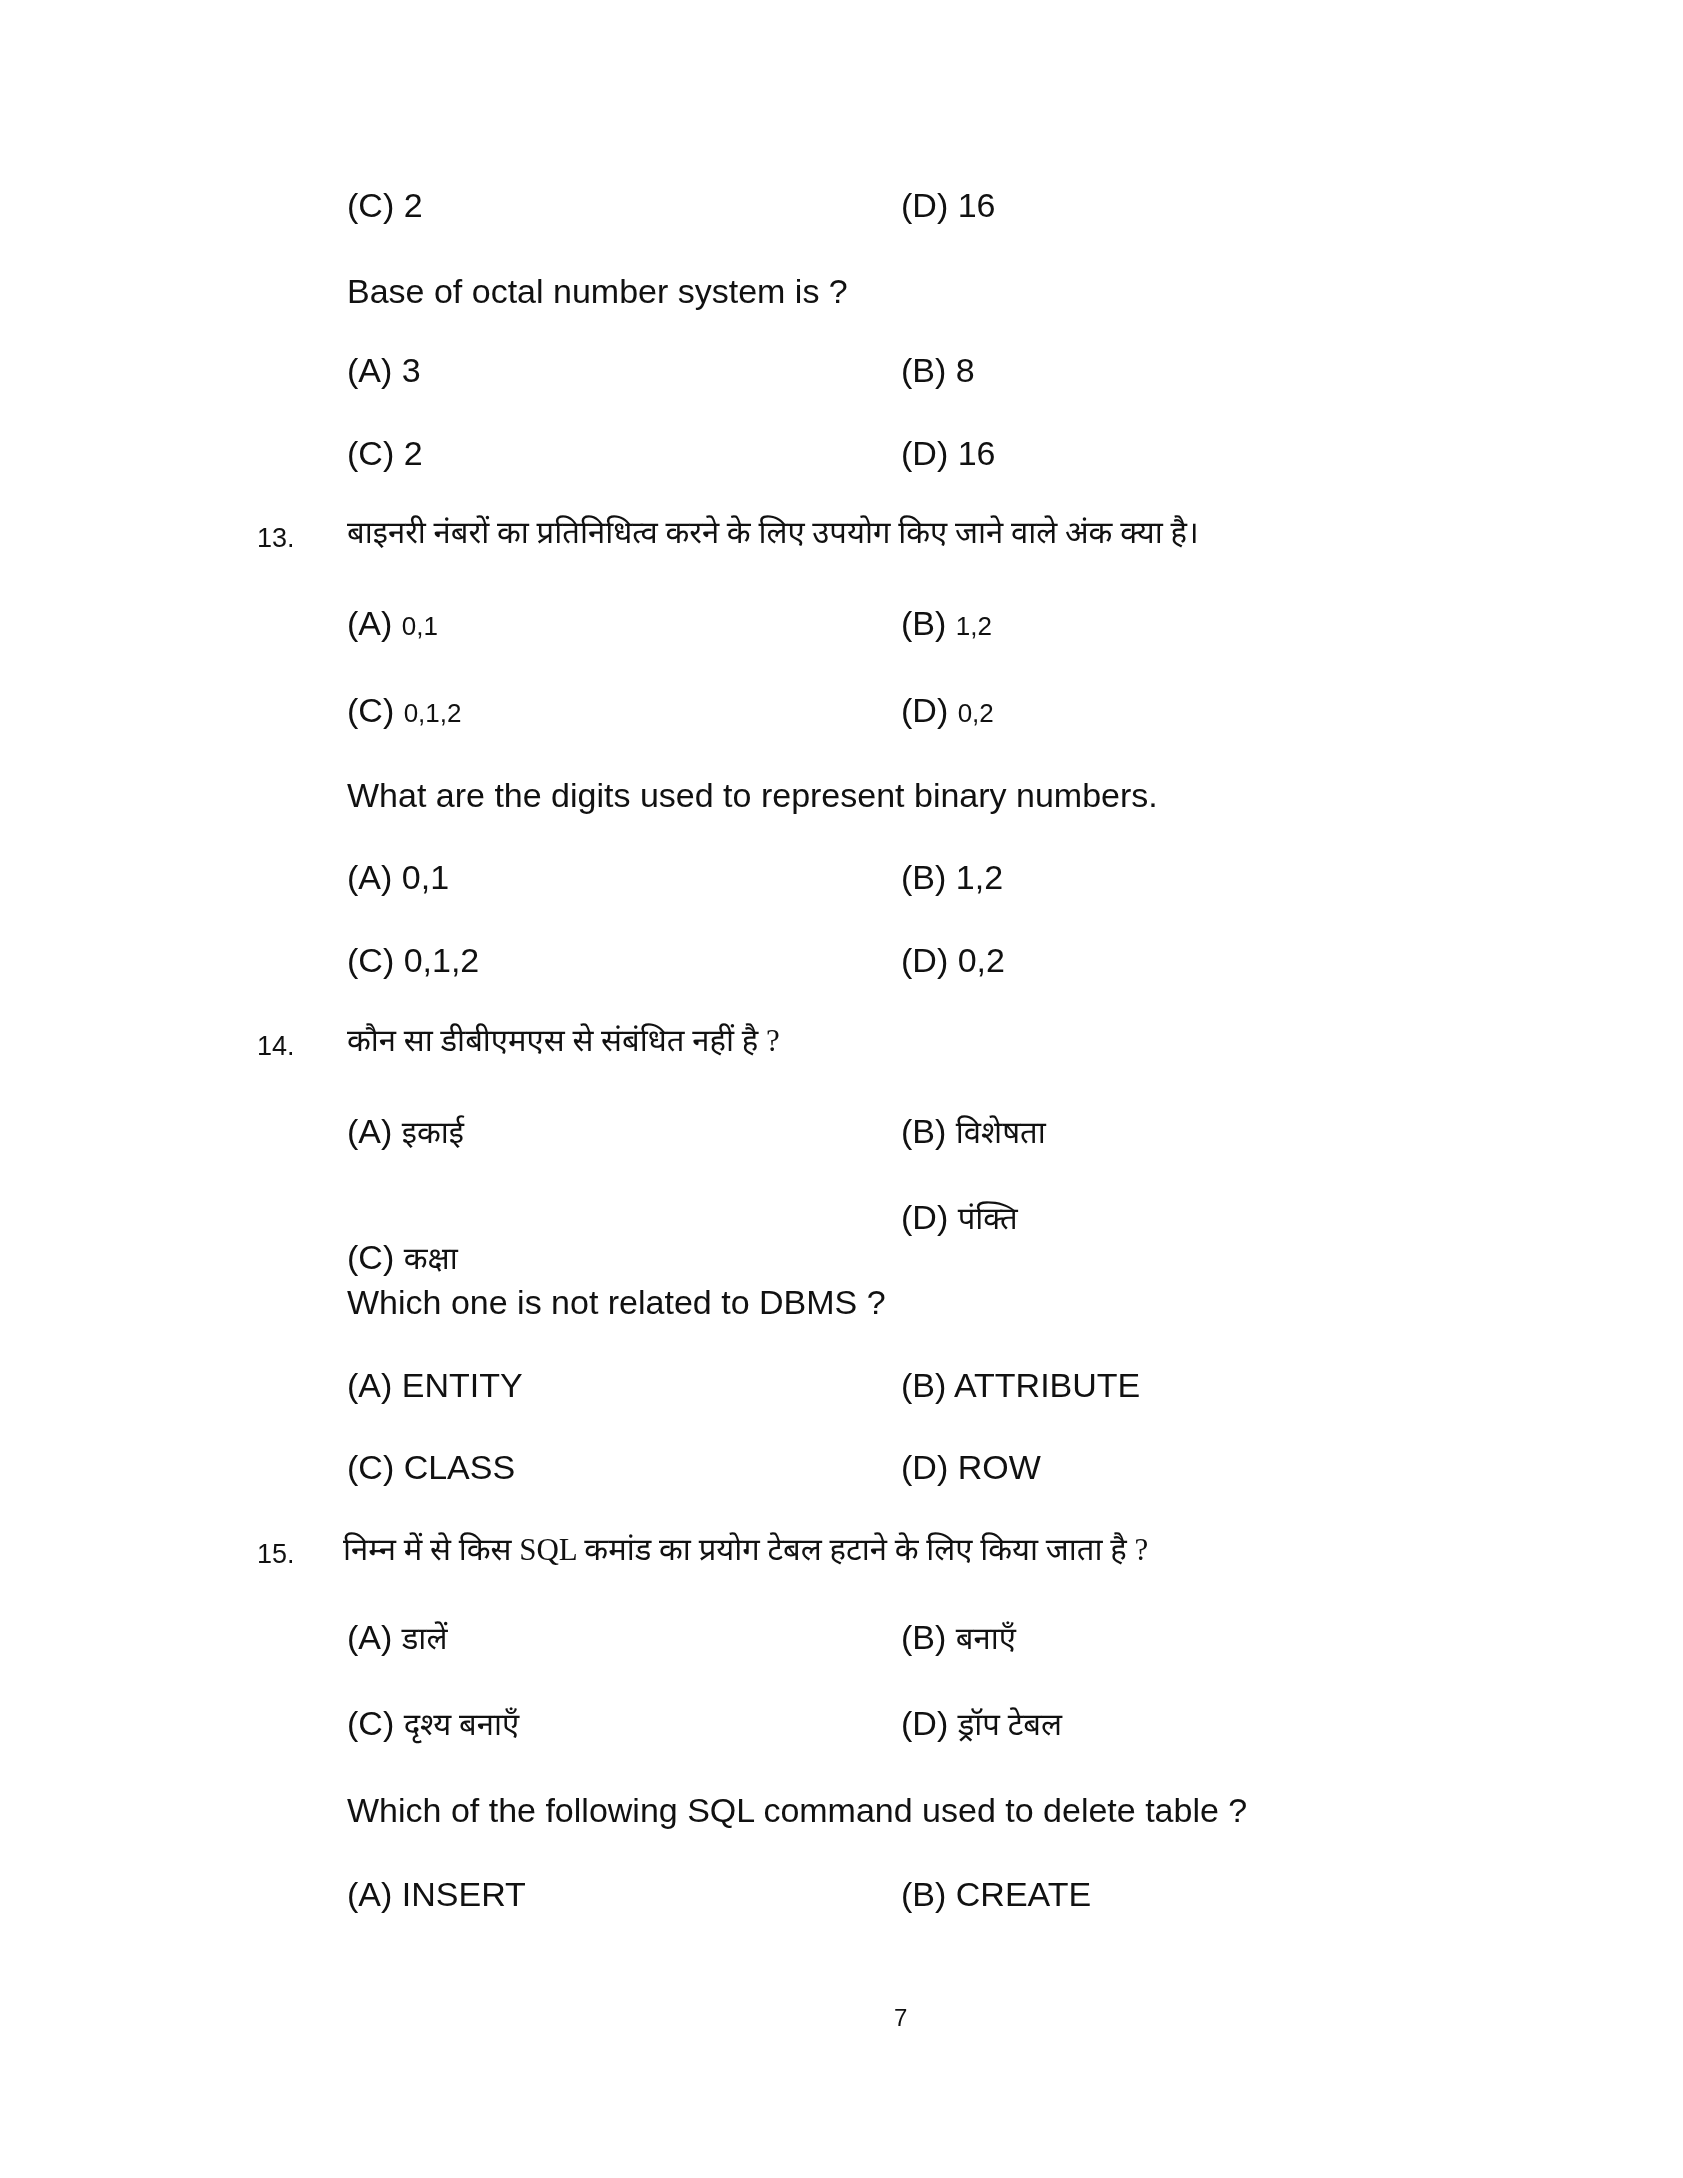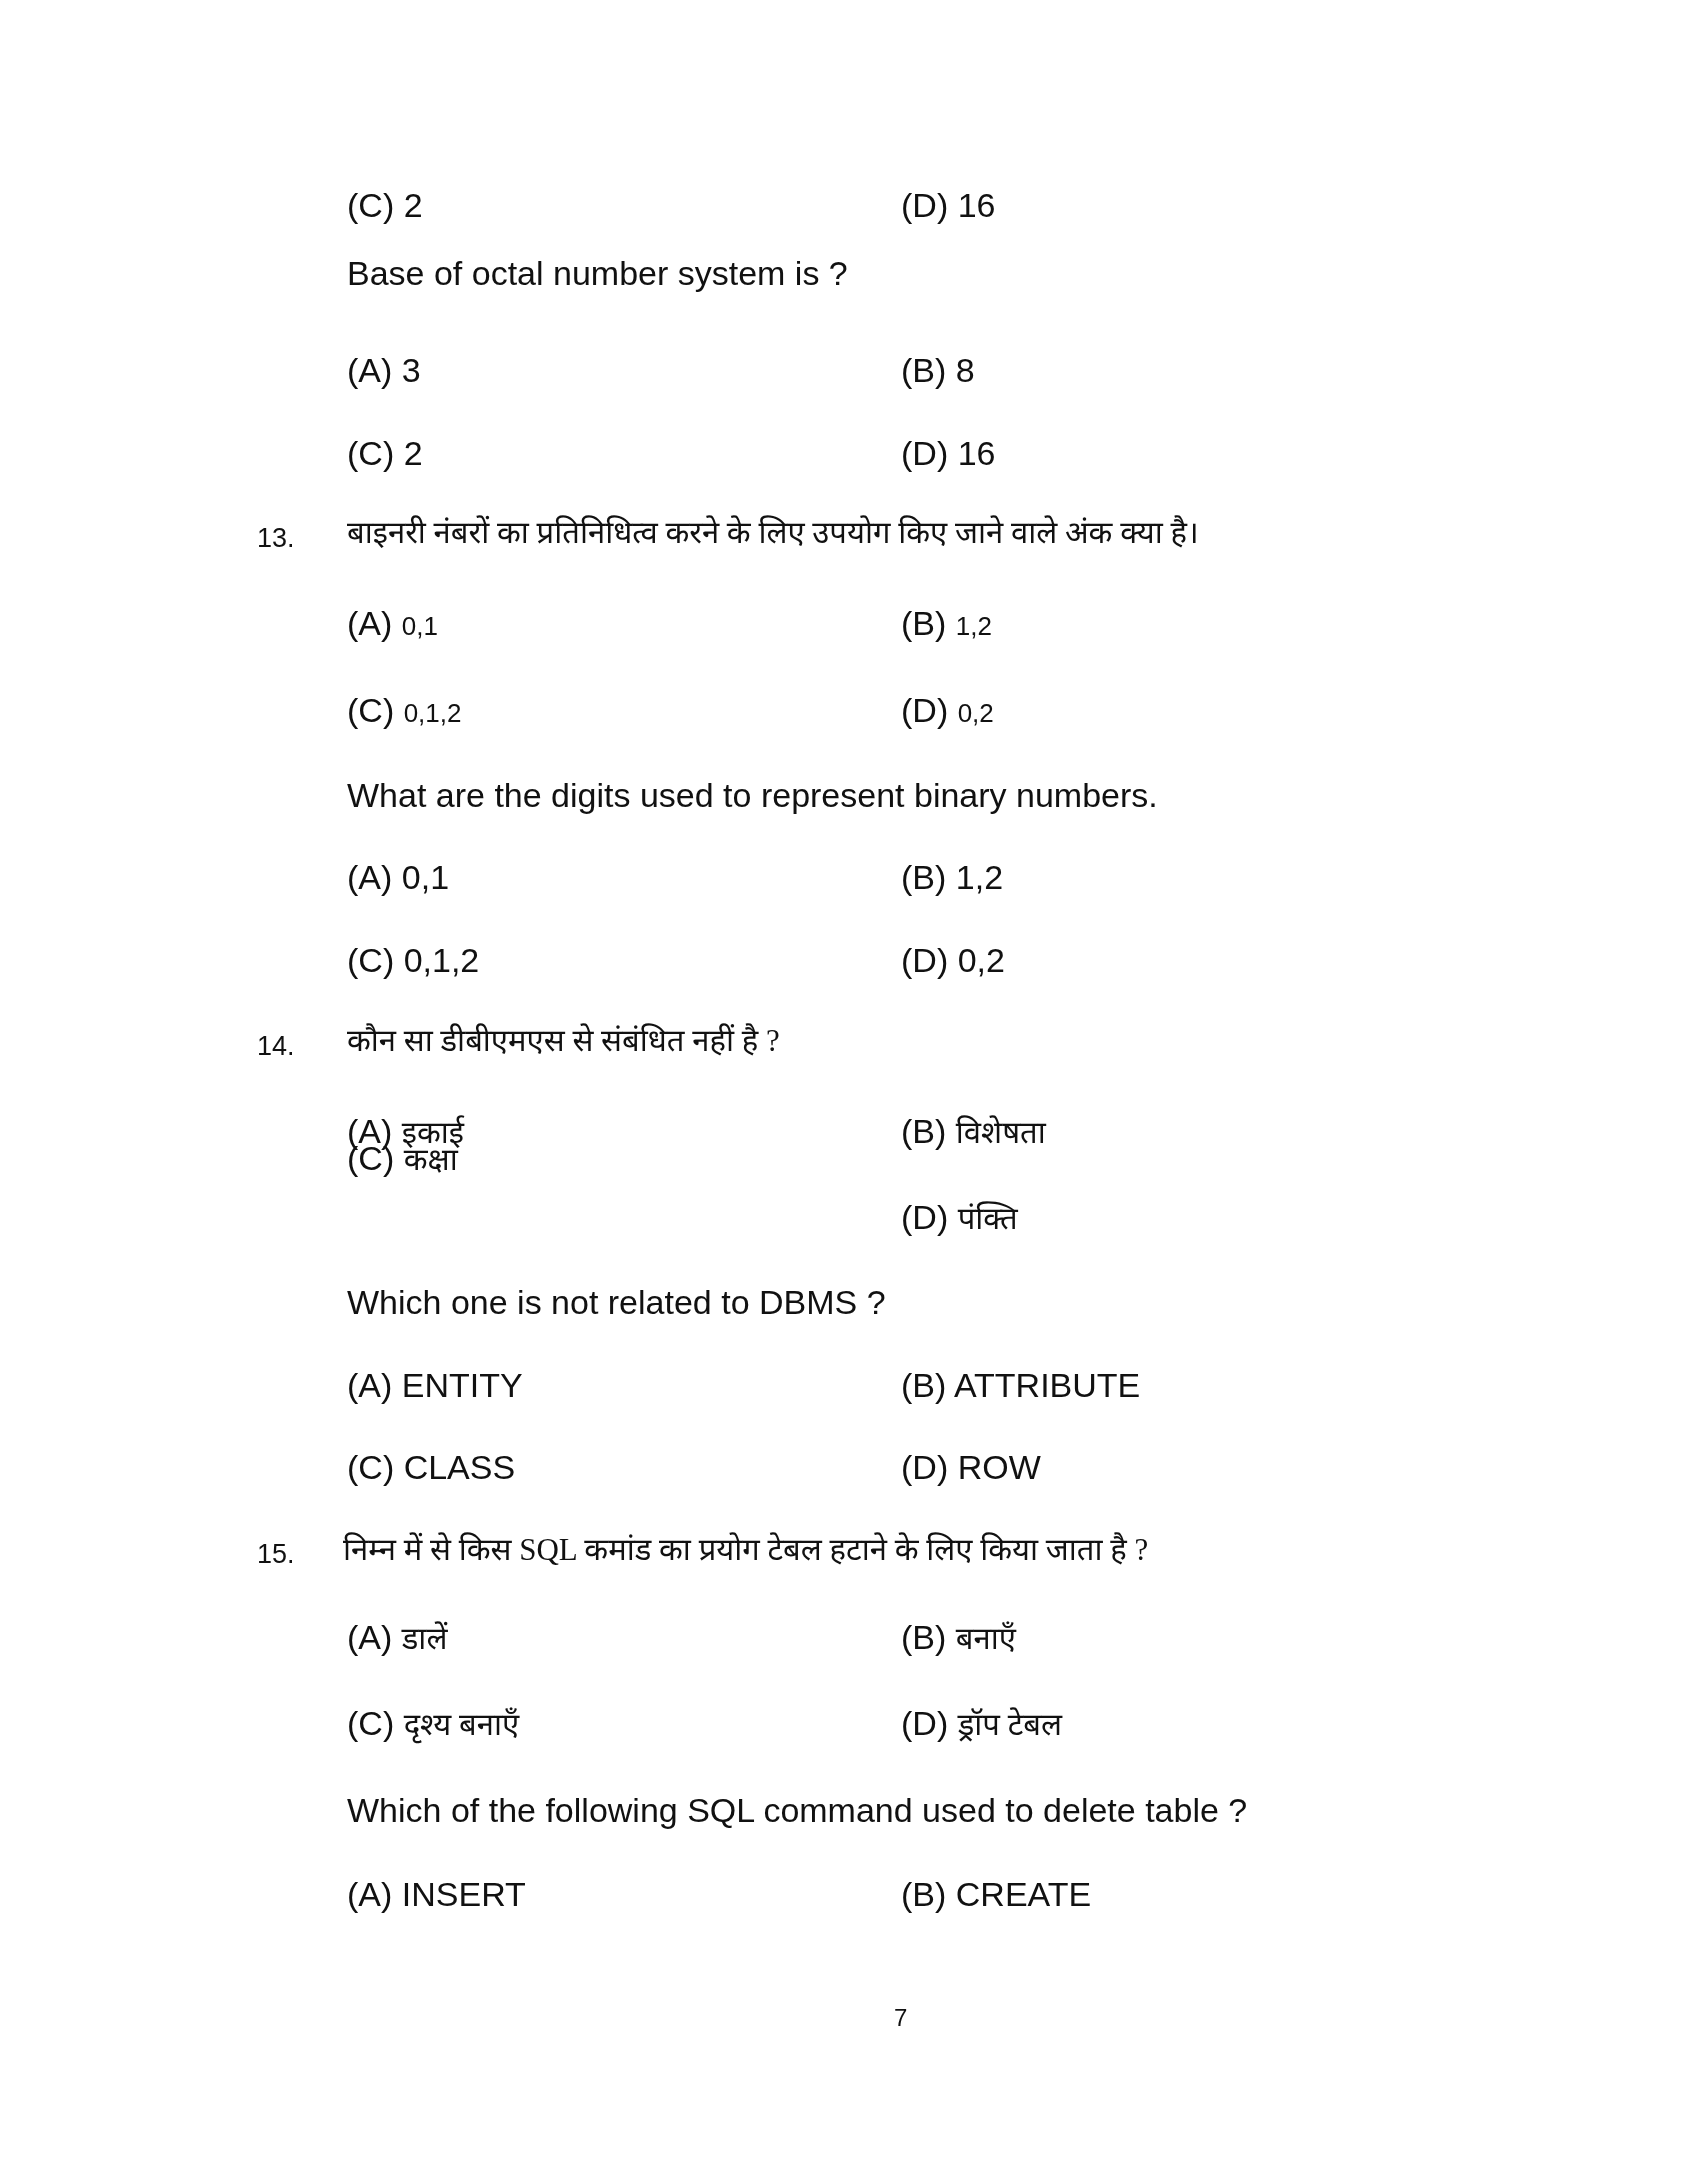--- a/index.html
+++ b/index.html
@@ -17,21 +17,21 @@
 
 <div class="line txt" style="left:347px; top:188px;">
   <span>(C)</span>
   <span>2</span>
 </div>
 <div class="line txt" style="left:901px; top:188px;">
   <span>(D)</span>
   <span>16</span>
 </div>
 
-<div class="line txt" style="left:347px; top:256px;text-align:center;">Base of octal number system is ?</div>
+<div class="line txt" style="left:347px; top:274px;text-align:center;">Base of octal number system is ?</div>
 
 <div class="line txt" style="left:347px; top:353px;">
   <span>(A)</span>
   <span>3</span>
 </div>
 <div class="line txt" style="left:901px; top:353px;">
   <span>(B)</span>
   <span>8</span>
 </div>
 <div class="line txt" style="left:347px; top:436px;">
@@ -86,21 +86,21 @@
 <div class="line hi" style="left:347px; top:1025px;">कौन सा डीबीएमएस से संबंधित नहीं है ?</div>
 
 <div class="line txt" style="left:347px; top:1114px;">
   <span>(A)</span>
   <span class="hi">इकाई</span>
 </div>
 <div class="line txt" style="left:901px; top:1114px;">
   <span>(B)</span>
   <span class="hi">विशेषता</span>
 </div>
-<div class="line txt" style="left:347px; top:1141px;text-align:center;">
+<div class="line txt" style="left:347px; top:1240px;text-align:center;">
   <span>(C)</span>
   <span class="hi">कक्षा</span>
 </div>
 <div class="line txt" style="left:901px; top:1200px;">
   <span>(D)</span>
   <span class="hi">पंक्ति</span>
 </div>
 
 <div class="line txt" style="left:347px; top:1285px;">Which one is not related to DBMS ?</div>
 

